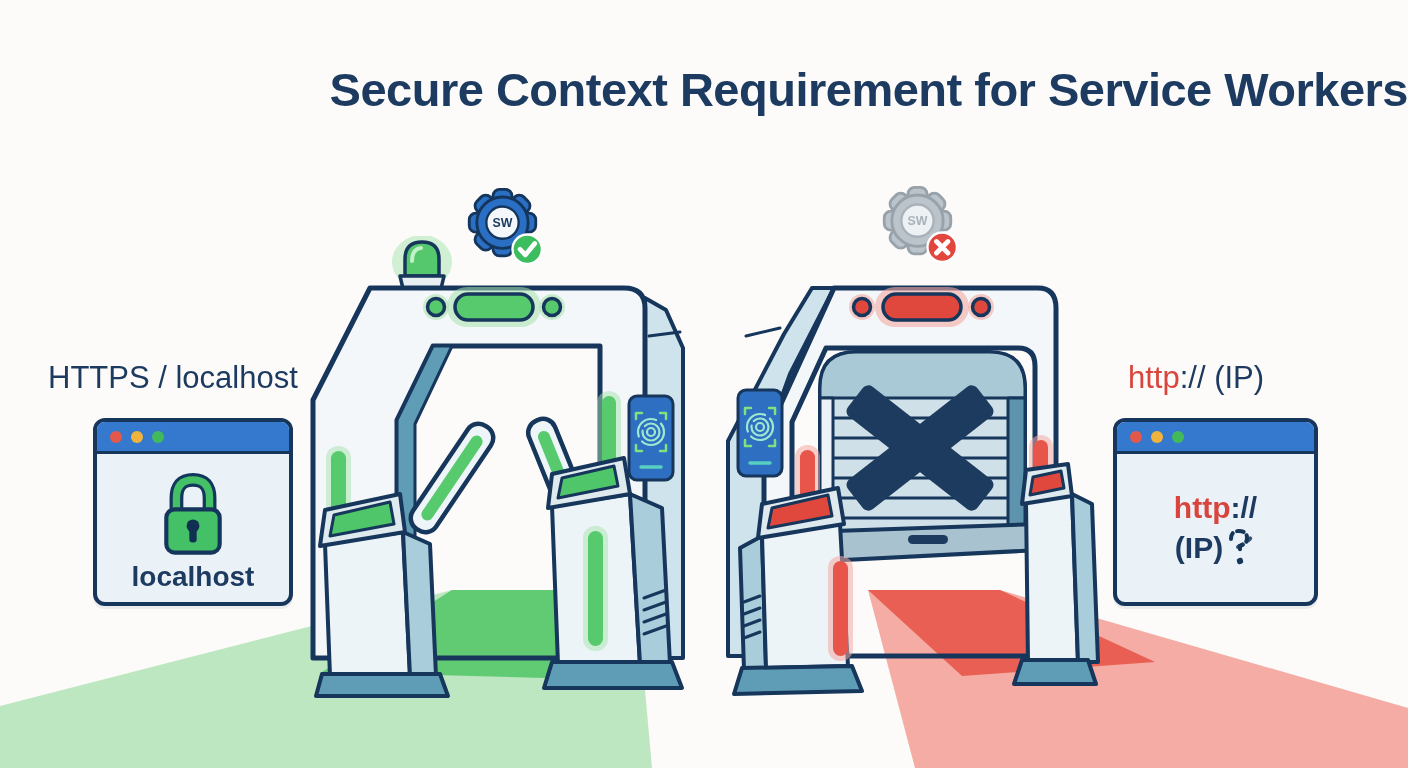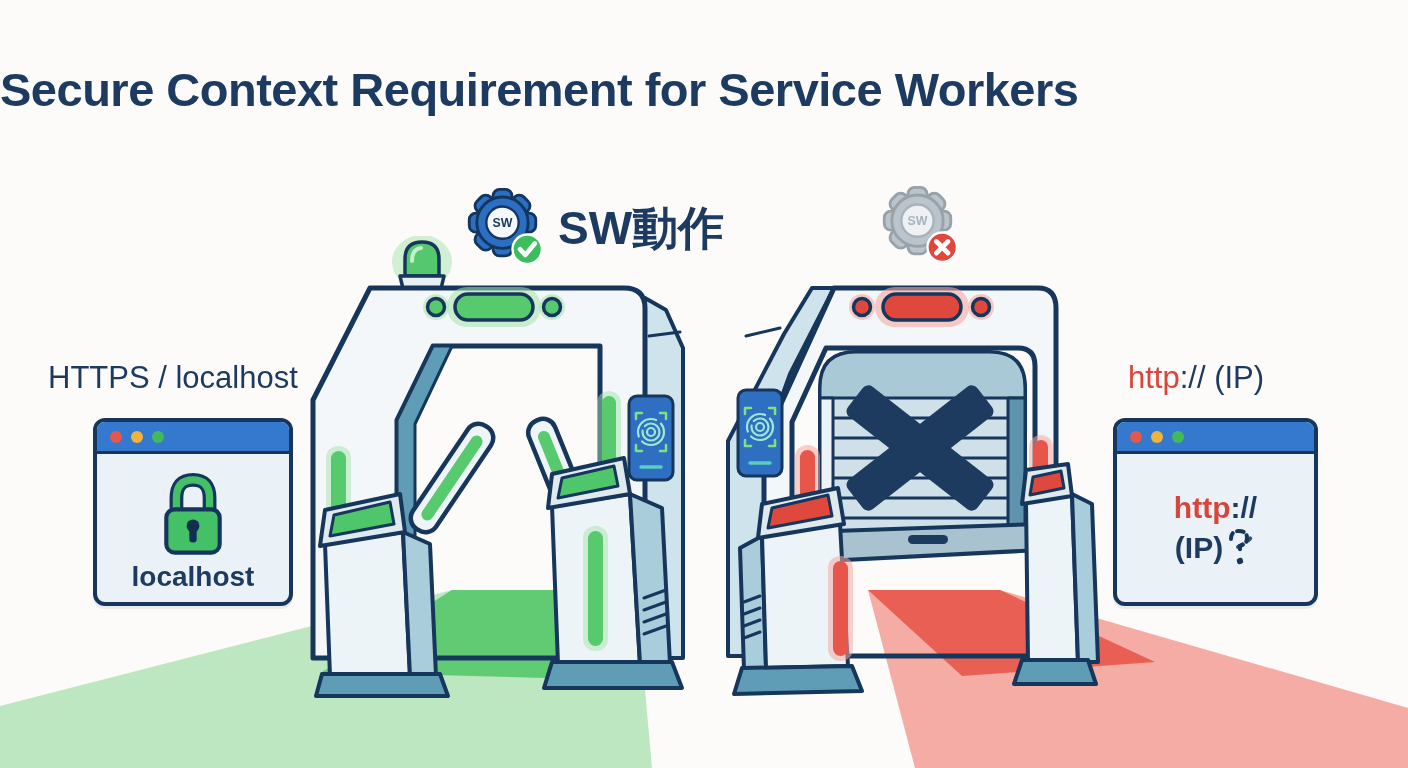--- a/index.html
+++ b/index.html
@@ -1,19 +1,19 @@
 <!DOCTYPE html>
 <html><head>
 <meta charset="utf-8">
 <style>
   html,body{margin:0;padding:0;}
   body{font-family:"Liberation Sans", sans-serif; background:#e9e9e9;}
   #stage{position:relative;width:1408px;height:768px;background:#fcfbf9;overflow:hidden;margin:0 auto;}
   .abs{position:absolute;}
-  .title{left:0;top:62px;width:1408px;text-align:left;font-size:47px;font-weight:700;
+  .title{left:0;top:62px;width:1408px;text-align:right;font-size:47px;font-weight:700;
          color:#1d3b61;letter-spacing:-0.5px;}
   .side-heading{font-size:31px;font-weight:400;color:#1d3b61;white-space:nowrap;}
   .scheme-red{color:#d9453c;}
   .browser{border:4px solid #16365c;border-radius:12px;background:#ebf2f7;overflow:hidden;
            box-shadow:0 3px 0 rgba(22,54,92,0.08);}
   .browser-header{height:29px;background:#3579cf;border-bottom:3px solid #16365c;
                   display:flex;align-items:center;padding-left:13px;gap:9px;}
   .dot{width:12px;height:12px;border-radius:50%;}
   .dot-red{background:#e4584c;}
   .dot-yellow{background:#f0b43c;}
@@ -218,21 +218,20 @@
       <circle cx="50" cy="47" r="27"></circle>
     </g>
     <circle cx="50" cy="47" r="17" fill="#f5f8fa" stroke="#14365c" stroke-width="2.5"></circle>
     <text x="50" y="52" text-anchor="middle" class="gear-label" fill="#1d3b61">SW</text>
     <g>
       <circle cx="76" cy="75" r="15.5" fill="#3cbd5e" stroke="#ffffff" stroke-width="2.5"></circle>
       <path d="M68.5 75 L74 81 L84 69" fill="none" stroke="#ffffff" stroke-width="5" stroke-linecap="round" stroke-linejoin="round"></path>
     </g>
   </svg>
 
-  <div class="abs status-text" style="left:558px;top:198px">SW動作</div>
 
   <svg class="abs" style="left:870px;top:176px" width="95" height="95" viewBox="0 0 100 100">
     <g fill="#bcc4cb" stroke="#97a2ab" stroke-width="3" stroke-linejoin="round">
       <rect x="40" y="12" width="20" height="70" rx="7"></rect>
       <rect x="40" y="12" width="20" height="70" rx="7" transform="rotate(45 50 47)"></rect>
       <rect x="40" y="12" width="20" height="70" rx="7" transform="rotate(90 50 47)"></rect>
       <rect x="40" y="12" width="20" height="70" rx="7" transform="rotate(135 50 47)"></rect>
       <circle cx="50" cy="47" r="27"></circle>
     </g>
     <circle cx="50" cy="47" r="17" fill="#eef1f3" stroke="#a9b2ba" stroke-width="2.5"></circle>

